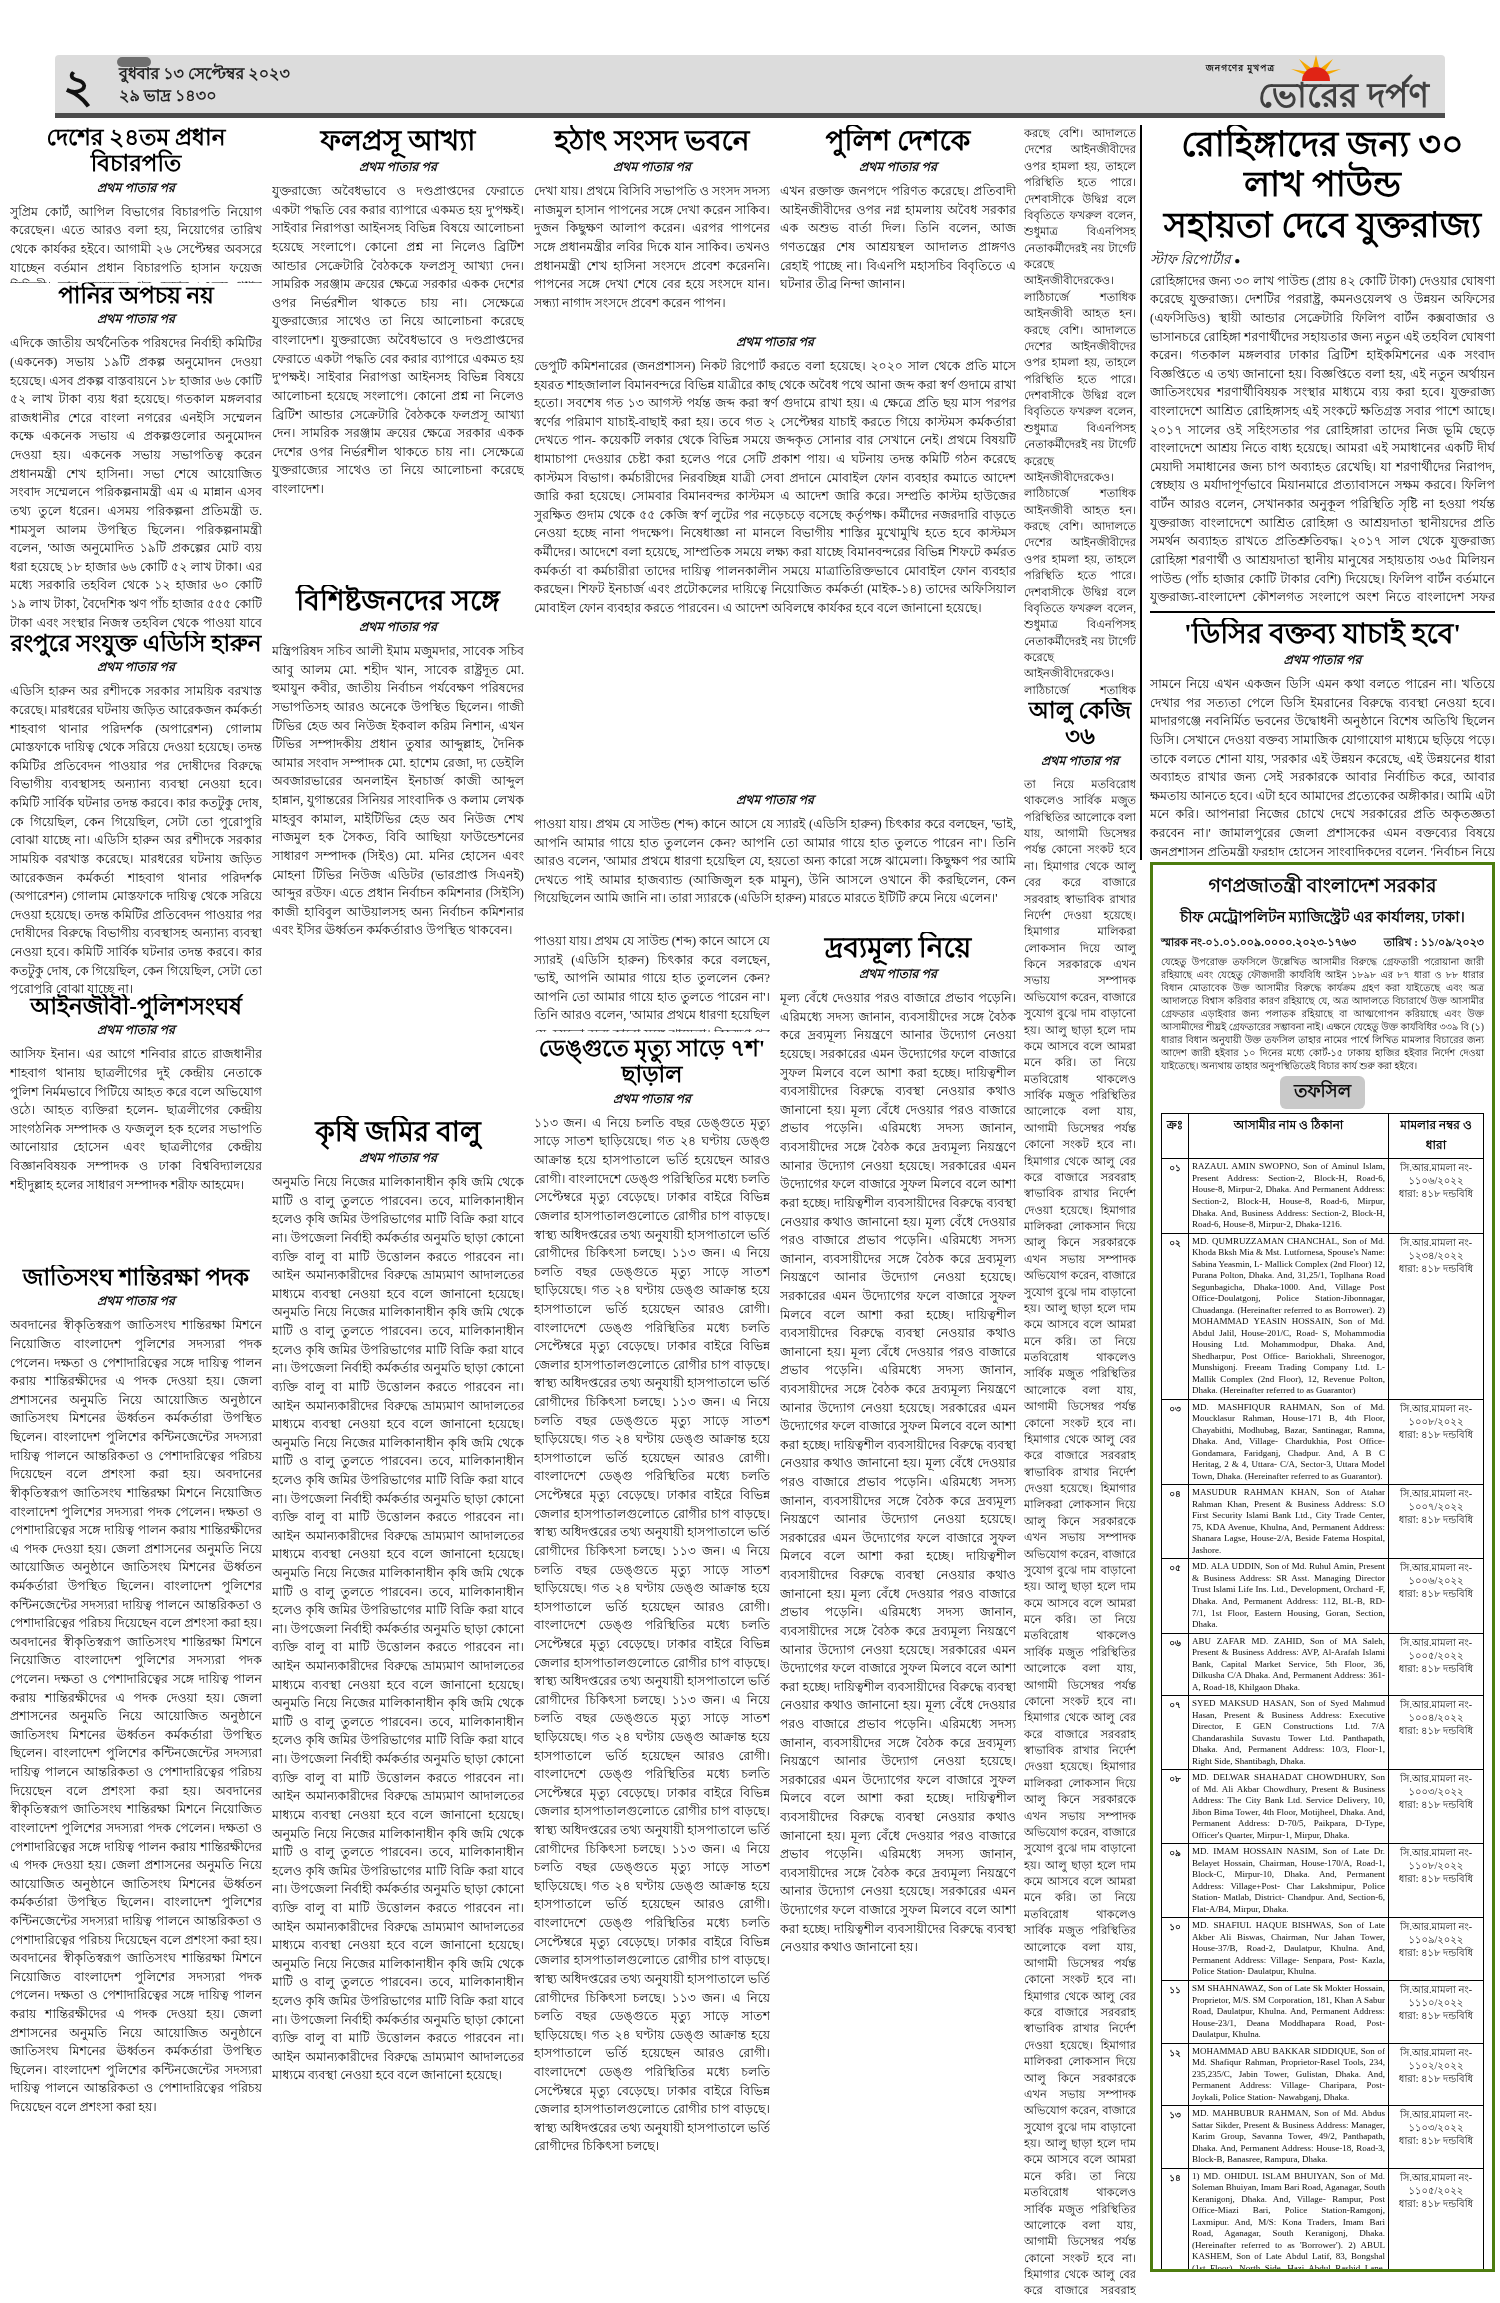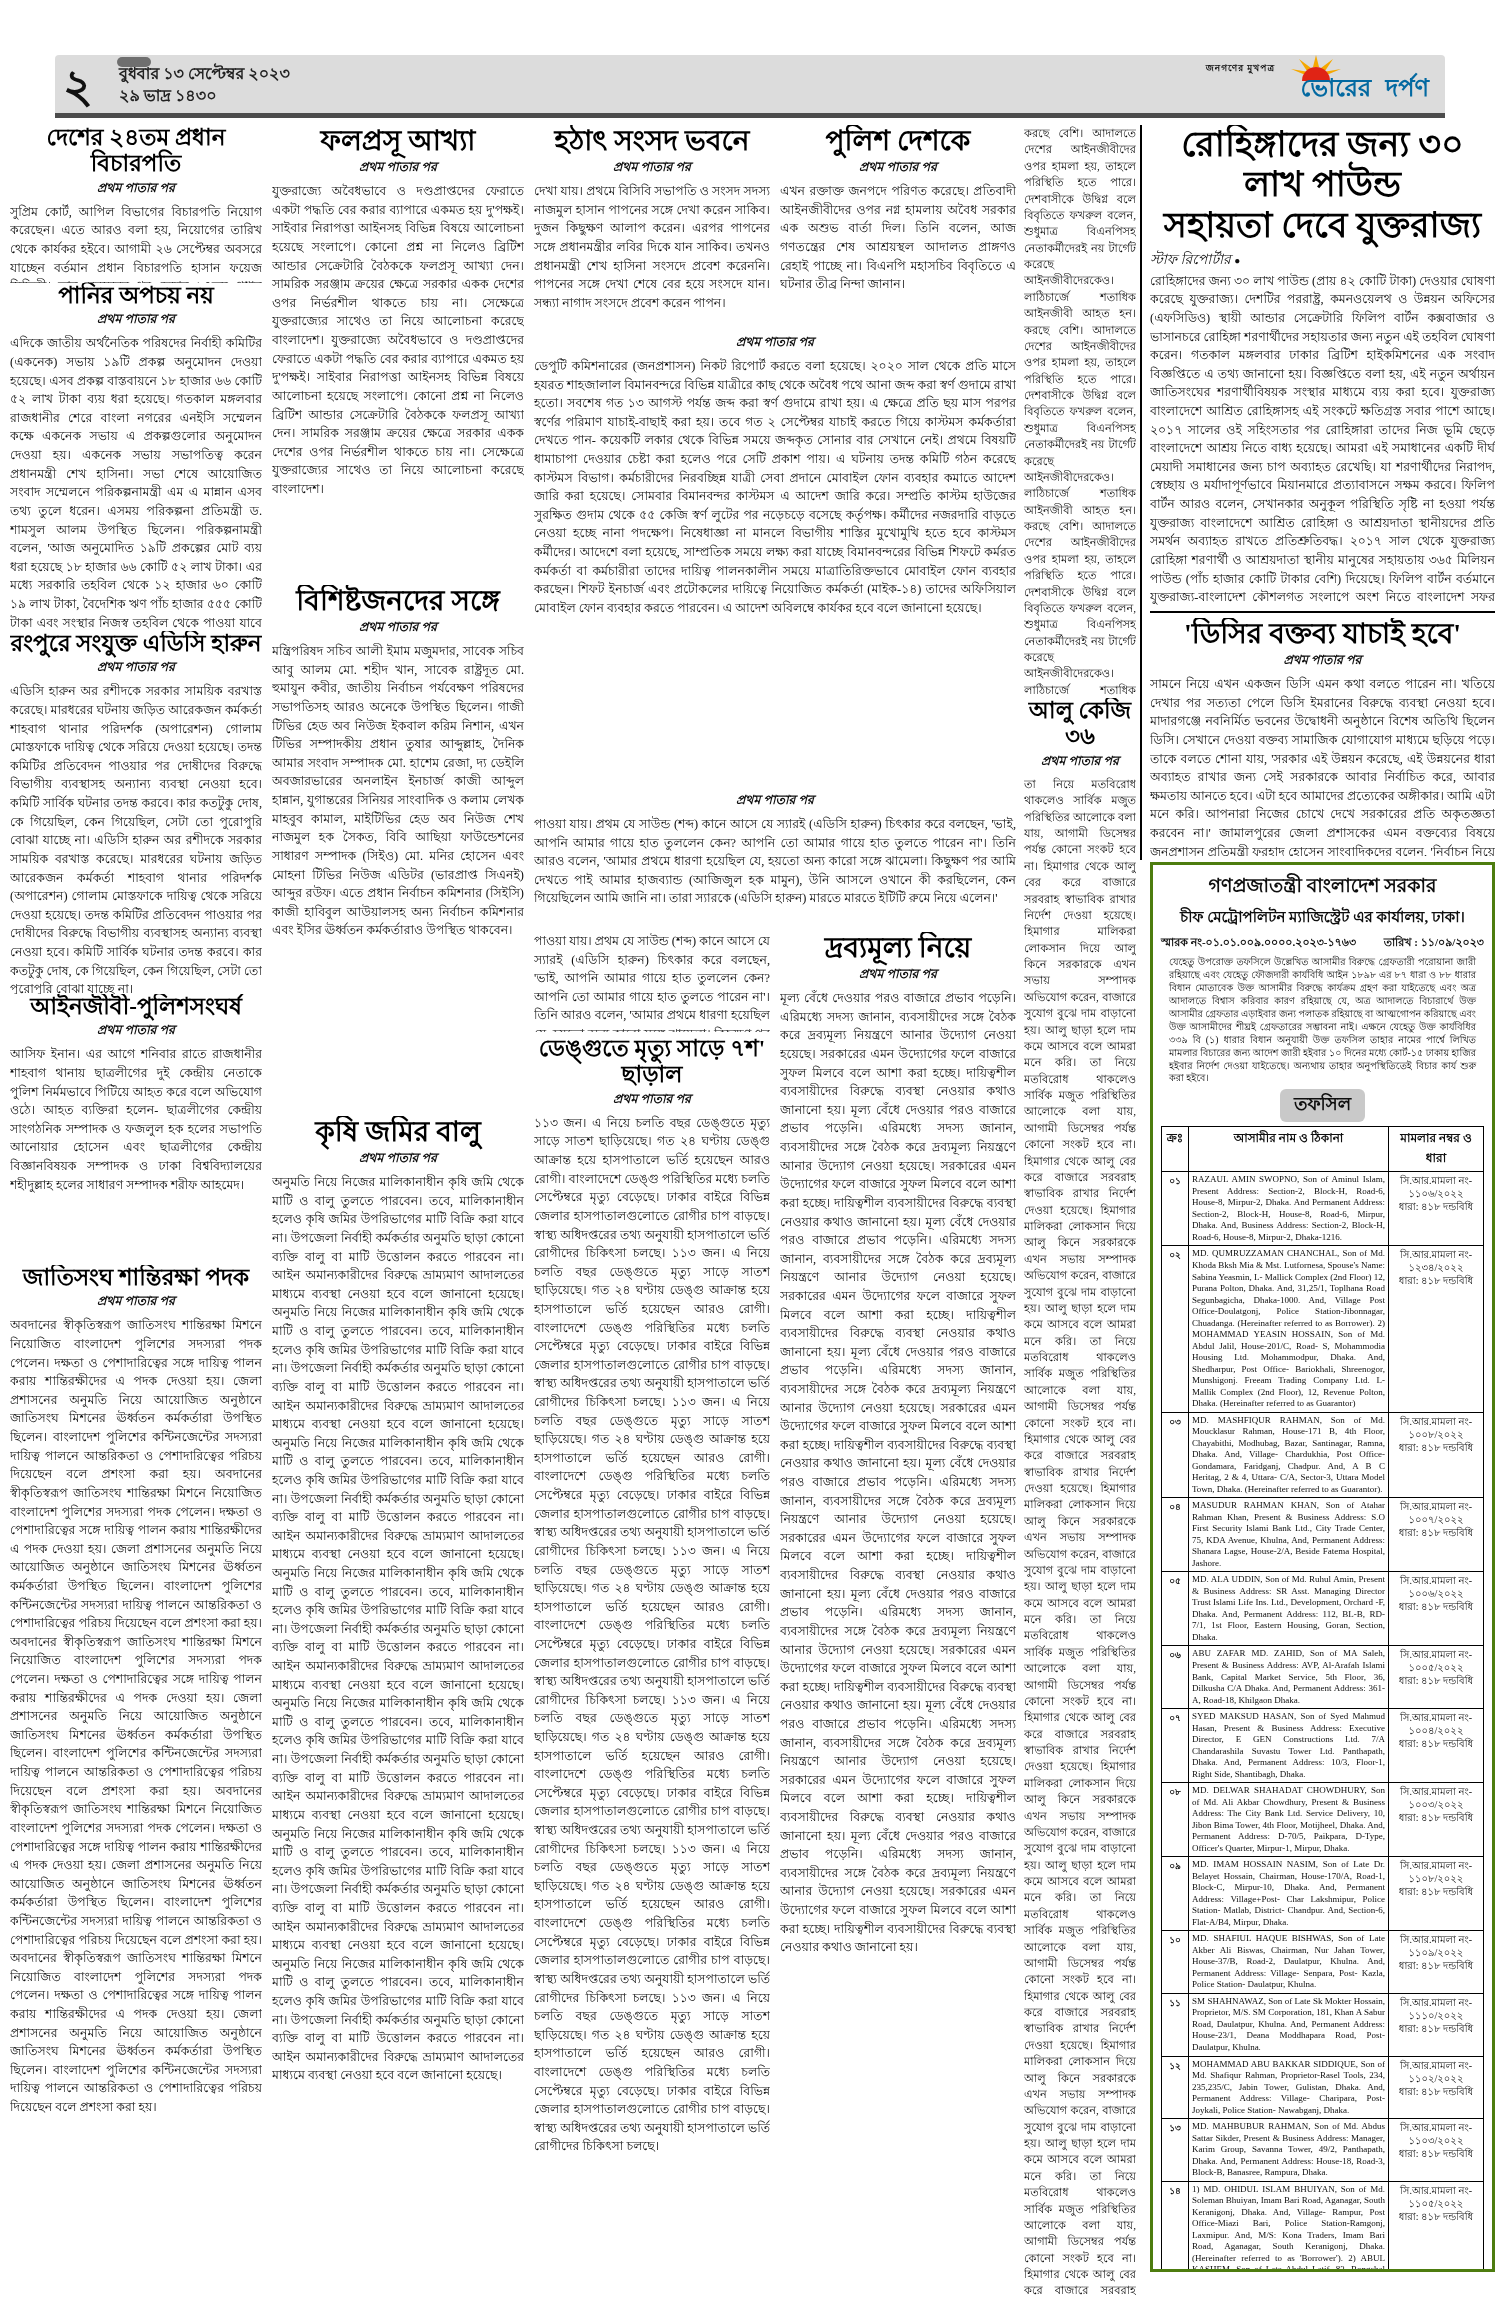--- a/index.html
+++ b/index.html
@@ -7,43 +7,43 @@
         font-family:"Liberation Serif", serif;overflow:hidden;}
   
   .hdr{position:absolute;left:55px;top:55px;width:1390px;height:60px;background:#dcdcdc;
        border-radius:4px 4px 0 0;}
   .hdr-rule{position:absolute;left:55px;top:113px;width:1390px;height:5px;background:#4c4c4c;}
   .pageno{position:absolute;left:8px;top:-4px;font-size:46px;font-weight:bold;color:#111;}
   .hdr-tab{position:absolute;left:62px;top:2px;width:34px;height:10px;background:#6f6f6f;border-radius:6px;}
   .dates{position:absolute;left:64px;top:8px;font-size:16px;font-weight:bold;line-height:1.35;color:#222;}
   .logo-wrap{position:absolute;right:10px;top:2px;width:250px;height:56px;text-align:right;}
   .tagline{font-size:9px;font-weight:bold;letter-spacing:1px;position:absolute;right:160px;top:4px;}
-  .logo-title{position:absolute;right:6px;top:12px;font-size:24px;font-weight:bold;color:#0369a1;
-              font-family:Liberation Mono, monospace;}
+  .logo-title{position:absolute;right:6px;top:12px;font-size:34px;font-weight:bold;color:#404040;
+              font-family:Liberation Sans, sans-serif;}
   .sun{position:absolute;right:88px;top:-2px;}
   
   .col{position:absolute;top:125px;}
   .art{overflow:hidden;position:relative;}
   .hl{font-weight:bold;text-align:center;margin:0;line-height:1.15;color:#000;}
   .hl-sm{font-size:23px;}
   .hl-md{font-size:28px;}
   .hl-lg{font-size:32px;}
   .kicker{text-align:center;font-style:italic;font-weight:bold;font-size:12.5px;margin:1px 0 4px;}
   .byline{font-style:italic;font-weight:normal;font-size:14px;margin:2px 0 0;}
   .byline .dot{font-size:10px;vertical-align:middle;}
   .body{font-size:12.4px;line-height:1.5;text-align:justify;margin:0;}
   .body-sm{font-size:11.3px;line-height:1.45;}
   .vrule{position:absolute;width:2px;background:#000;}
   .hdiv{position:absolute;height:2px;background:#000;}
   
   .notice{position:absolute;border:3px solid #4d7c0f;background:#fff;padding:6px 8px;box-sizing:border-box;overflow:hidden;}
   .notice-title{font-size:19px;font-weight:bold;text-align:center;margin:0;}
   .notice-office{font-size:15px;font-weight:bold;text-align:center;margin:2px 0 4px;}
   .memo-row{display:flex;justify-content:space-between;font-size:11px;font-weight:bold;margin-bottom:3px;}
-  .notice-body{font-size:9.6px;line-height:1.35;text-align:justify;margin:0 8px 4px;}
+  .notice-body{font-size:9.6px;line-height:1.35;text-align:justify;margin:0 0 4px;}
   .tafsil{text-align:center;margin:2px 0 4px;}
   .tafsil span{display:inline-block;background:#c9c9c9;border-radius:6px;padding:1px 14px;
                font-weight:bold;font-size:18px;}
   table.ntab{width:100%;border-collapse:collapse;}
   table.ntab th,table.ntab td{border:1px solid #000;vertical-align:top;padding:2px 3px;}
   table.ntab th{font-size:12px;text-align:center;font-weight:bold;}
   td.c-serial{width:20px;font-size:9px;font-weight:bold;text-align:center;}
   td.c-name{font-size:9px;line-height:1.28;text-align:justify;font-family:"Liberation Serif",serif;}
   td.c-case{width:88px;font-size:10px;text-align:center;line-height:1.3;}
 </style>

